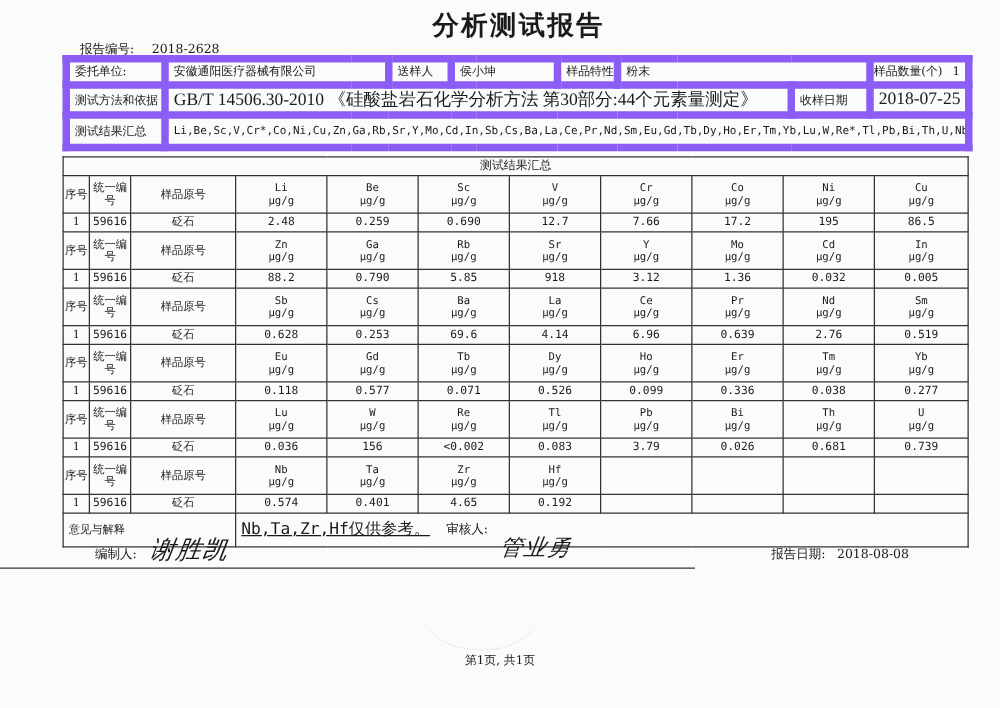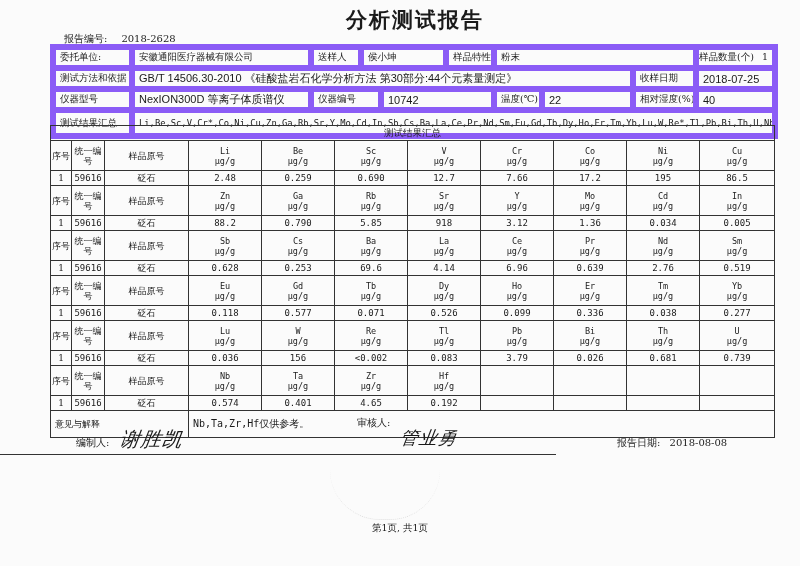--- a/index.html
+++ b/index.html
@@ -5,31 +5,31 @@
   * { box-sizing: border-box; margin: 0; padding: 0; }
   html, body { width: 800px; height: 566px; background: #fbfbfb; overflow: hidden; }
   body { font-family: "DejaVu Serif", "Liberation Serif", serif; color: #1a1a1a; position: relative; }
   .title { position: absolute; left: 0; top: 6px; width: 800px; text-align: center; font-size: 21px; font-weight: bold; font-family: "DejaVu Sans", sans-serif; letter-spacing: 2px; padding-left: 30px; }
   .report-no { position: absolute; left: 64px; top: 32px; font-size: 10px; }
   .report-no span + span { margin-left: 14px; }
   table { border-collapse: collapse; table-layout: fixed; }
   .info { position: absolute; left: 50px; top: 44px; width: 722px; }
   .info td { border: 6px solid #8b5cf6; font-size: 9.5px; height: 21px; padding: 0 4px; white-space: nowrap; overflow: hidden; }
   .info td.params { white-space: normal; line-height: 11px; font-family: "DejaVu Sans Mono", monospace; font-size: 8.8px; height: 26px; }
-  .info td.mono { font-family: Liberation Sans, sans-serif; font-size: 11px; }
+  .info td.mono { font-family: Liberation Serif, serif; font-size: 14px; }
   .results { position: absolute; left: 50px; top: 125px; width: 722px; }
   .results td { border: 1px solid #333; font-size: 9px; text-align: center; padding: 0; line-height: 10px; }
   .results .sumhdr td { height: 15px; text-align: center; padding-left: 0; font-size: 9.5px; }
   .results tr.hdr td { height: 30px; }
   .results tr.val td { height: 15px; font-family: "DejaVu Sans Mono", monospace; font-size: 9px; }
   .results tr.val td.txt { font-family: "DejaVu Serif", serif; }
   .results .elem { display: block; font-family: "DejaVu Sans Mono", monospace; font-size: 8.5px; }
   .results .unit { display: block; font-family: "DejaVu Sans Mono", monospace; font-size: 8.5px; }
   .results tr.remark td { height: 27px; text-align: left; padding-left: 4px; }
-  .results tr.remark td.rtext { font-family: "DejaVu Sans Mono", monospace; font-size: 10px; }
+  .results tr.remark td.rtext { font-family: "DejaVu Sans Mono", monospace; font-size: 13px; text-decoration: underline; }
   .sig { position: absolute; font-size: 10px; }
   .signature { position: absolute; font-family: "DejaVu Sans", sans-serif; font-size: 20px; font-style: italic; transform: skew(-8deg); letter-spacing: 1px; }
   .line { position: absolute; left: 0; top: 454px; width: 556px; height: 1px; background: #333; }
   .pager { position: absolute; left: 0; width: 800px; top: 522px; text-align: center; font-size: 9.5px; padding-left: 0; }
   .stamp { position: absolute; left: 330px; top: 470px; width: 110px; height: 50px; border-bottom: 1px dotted #aaa; border-radius: 0 0 60px 60px; opacity: 0.35; }
 </style>
 </head>
 <body>
 
 <div class="title">分析测试报告</div>
@@ -63,30 +63,20 @@
 
     <td><span style="margin-left:-4px;margin-right:8px;">样品数量(个)</span><span>1</span></td>
   </tr>
   <tr>
     <td>测试方法和依据</td>
     <td colspan="9" class="mono">GB/T 14506.30-2010 《硅酸盐岩石化学分析方法 第30部分:44个元素量测定》</td>
     <td>收样日期</td>
     <td class="mono">2018-07-25</td>
   </tr>
   <tr>
-    <td>仪器型号</td>
-    <td colspan="2" class="mono">NexION300D 等离子体质谱仪</td>
-    <td colspan="2">仪器编号</td>
-    <td colspan="2" class="mono">10742</td>
-    <td>温度(℃)</td>
-    <td colspan="2" class="mono">22</td>
-    <td>相对湿度(%)</td>
-    <td class="mono">40</td>
-  </tr>
-  <tr>
     <td>测试结果汇总</td>
     <td colspan="11" class="params">Li,Be,Sc,V,Cr*,Co,Ni,Cu,Zn,Ga,Rb,Sr,Y,Mo,Cd,In,Sb,Cs,Ba,La,Ce,Pr,Nd,Sm,Eu,Gd,Tb,Dy,Ho,Er,Tm,Yb,Lu,W,Re*,Tl,Pb,Bi,Th,U,Nb*,Ta*,Zr*,Hf*</td>
   </tr>
 </tbody>
   </table>
 
 <table class="results">
   <colgroup>
     <col style="width:21px">
       <col style="width:33px">
@@ -196,21 +186,21 @@
       <tr class="val">
         <td class="txt">1</td>
         <td>59616</td>
         <td class="txt">砭石</td>
         <td>88.2</td>
         <td>0.790</td>
         <td>5.85</td>
         <td>918</td>
         <td>3.12</td>
         <td>1.36</td>
-        <td>0.034</td>
+        <td>0.032</td>
         <td>0.005</td>
       </tr>
       <tr class="hdr">
         <td>序号</td>
         <td>统一编号</td>
         <td>样品原号</td>
         <td>
           <span class="elem">Sb</span>
           <span class="unit">μg/g</span>
         </td>

